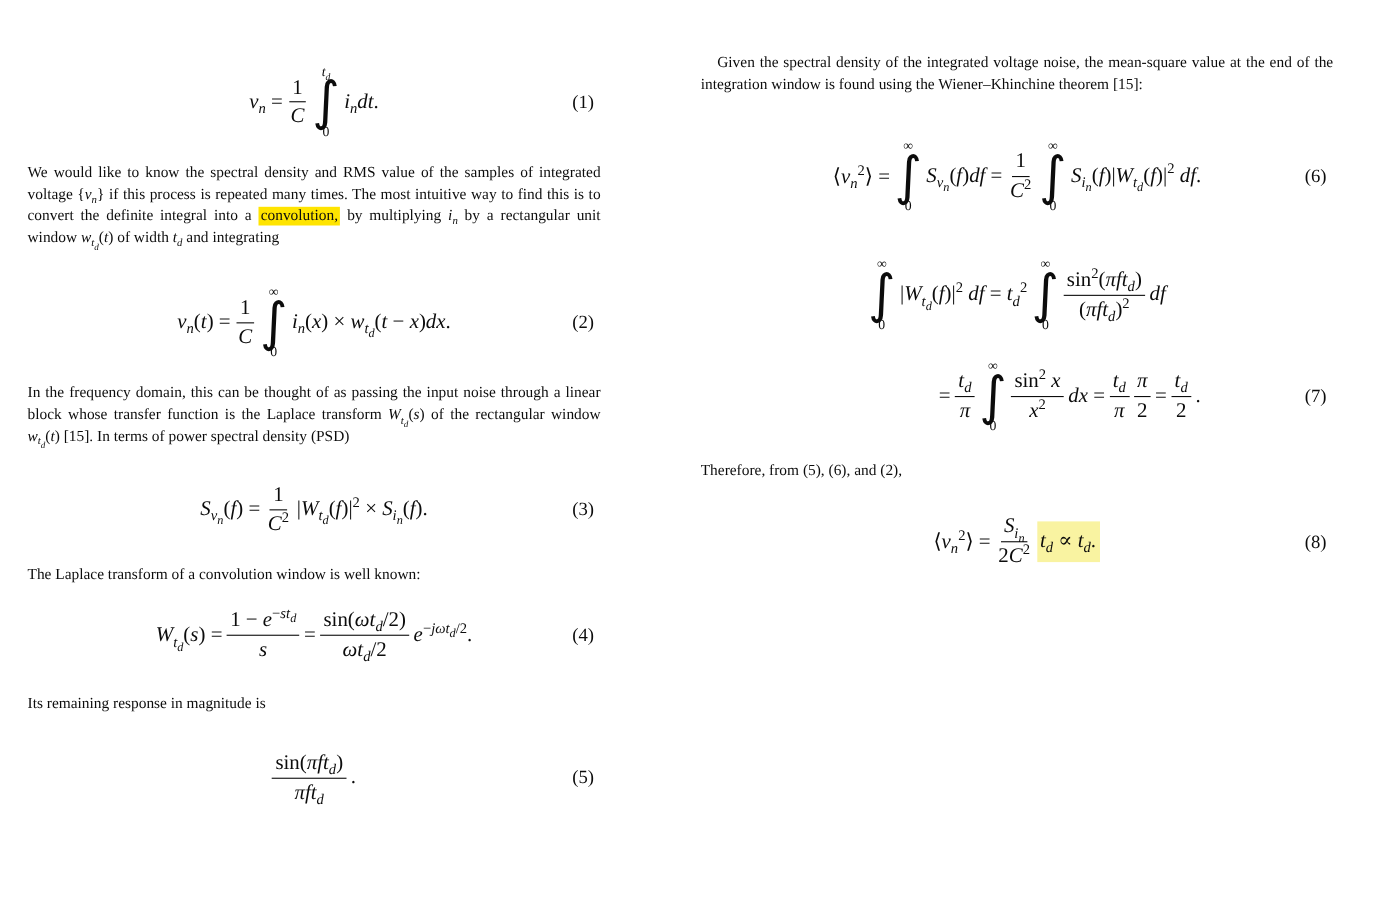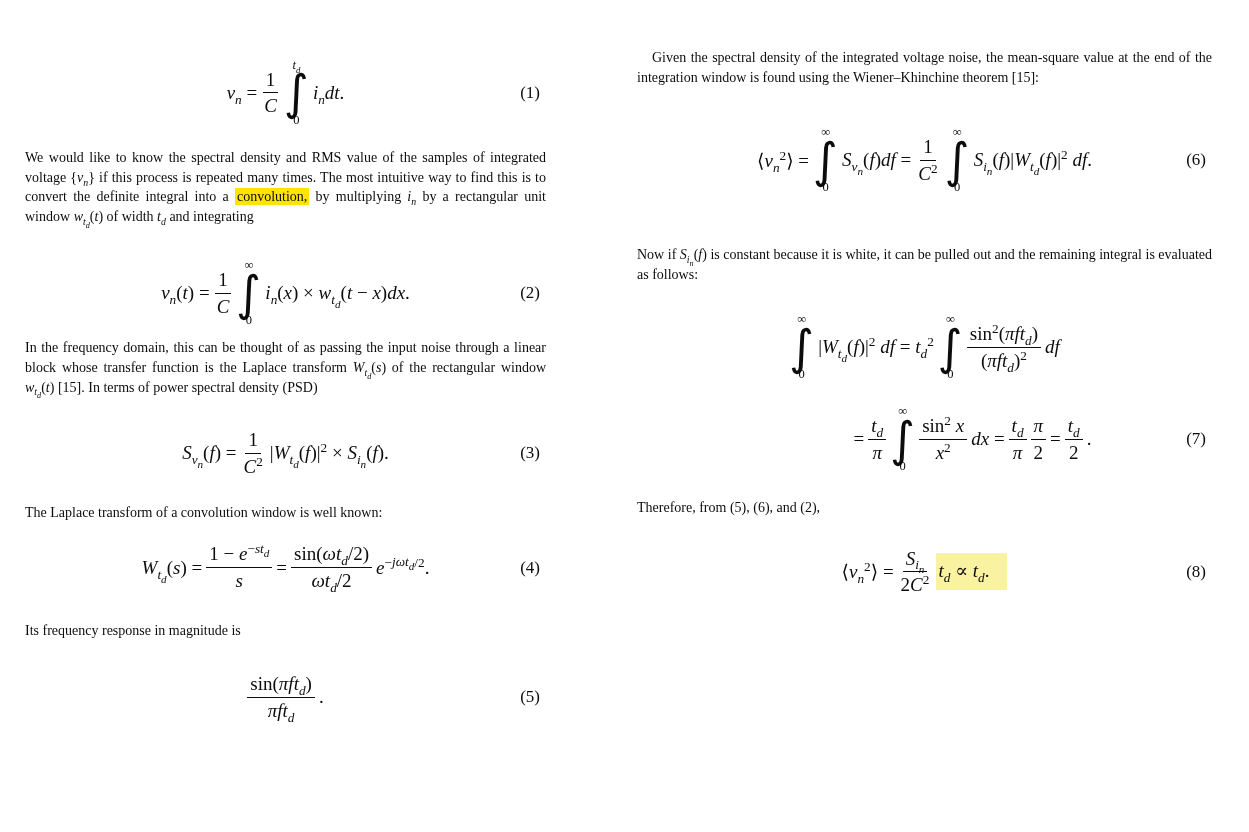--- a/index.html
+++ b/index.html
@@ -42,27 +42,27 @@
   .frac .num{padding:0 3px 2px;border-bottom:1.4px solid var(--ink);text-align:center;line-height:1.15;}
   .frac .den{padding:2px 3px 0;text-align:center;line-height:1.15;}
   .intwrap{display:inline-flex;flex-direction:column;align-items:center;line-height:1;}
   .isign{
     font-family:"DejaVu Sans",sans-serif;
     font-size:48px;line-height:0.82;font-style:normal;
   }
   .ilim{font-size:12.5px;line-height:1.25;}
   sub,sup{font-size:70%;line-height:0;}
   sub sub,sup sub,sub sup{font-size:84%;}
-  .eqhl{background:var(--hl-pale);padding:6px 18px 8px 2px;}
+  .eqhl{background:var(--hl-pale);padding:6px 4px 8px 2px;}
 
   
   .m-eq1{margin-top:12px;min-height:86px;}
   .m-p1{margin-top:12px;}
   .m-eq2{margin-top:22px;min-height:90px;}
-  .m-p2{}
+  .m-p2{margin-top:10px;}
   .m-eq3{margin-top:30px;min-height:52px;justify-content:center;}
   .m-l1{margin-top:24px;}
   .m-eq4{margin-top:14px;min-height:62px;}
   .m-l2{margin-top:22px;}
   .m-eq5{margin-top:28px;min-height:58px;}
 
   .m-eq6{margin-top:28px;min-height:90px;}
   .m-p4{margin-top:40px;}
   .m-eq7a{margin-top:20px;min-height:86px;}
   .m-eq7b{margin-top:6px;min-height:86px;}
@@ -140,21 +140,21 @@
         <span>=</span>
         <span class="frac">
           <span class="num">sin(<i>ωt<sub>d</sub></i>/2)</span>
           <span class="den"><i>ωt<sub>d</sub></i>/2</span>
         </span>
         <span><i>e</i><sup>−<i>jωt<sub>d</sub></i>/2</sup>.</span>
       </div>
       <span class="eqnum">(4)</span>
     </div>
 
-    <p class="para m-l2">Its frequency response in magnitude is</p>
+    <p class="para m-l2">Its remaining response in magnitude is</p>
 
     <div class="eq m-eq5">
       <div class="eq-c">
         <span class="frac">
           <span class="num">sin(<i>πft<sub>d</sub></i>)</span>
           <span class="den"><i>πft<sub>d</sub></i></span>
         </span>
         <span>.</span>
       </div>
       <span class="eqnum">(5)</span>
@@ -182,21 +182,20 @@
         <span class="intwrap">
           <span class="ilim">∞</span>
           <span class="isign">∫</span>
           <span class="ilim">0</span>
         </span>
         <span><i>S<sub>i<sub>n</sub></sub></i>(<i>f</i>)|<i>W<sub>t<sub>d</sub></sub></i>(<i>f</i>)|<sup>2</sup> <i>df</i>.</span>
       </div>
       <span class="eqnum">(6)</span>
     </div>
 
-    <p class="para m-p4">Now if <i>S<sub>i<sub>n</sub></sub></i>(<i>f</i>) is constant because it is white, it can be pulled out and the remaining integral is evaluated as follows:</p>
 
     <div class="eq m-eq7a">
       <div class="eq-c">
         <span class="intwrap">
           <span class="ilim">∞</span>
           <span class="isign">∫</span>
           <span class="ilim">0</span>
         </span>
         <span>|<i>W<sub>t<sub>d</sub></sub></i>(<i>f</i>)|<sup>2</sup> <i>df</i> = <i>t<sub>d</sub></i><sup>2</sup></span>
         <span class="intwrap">

